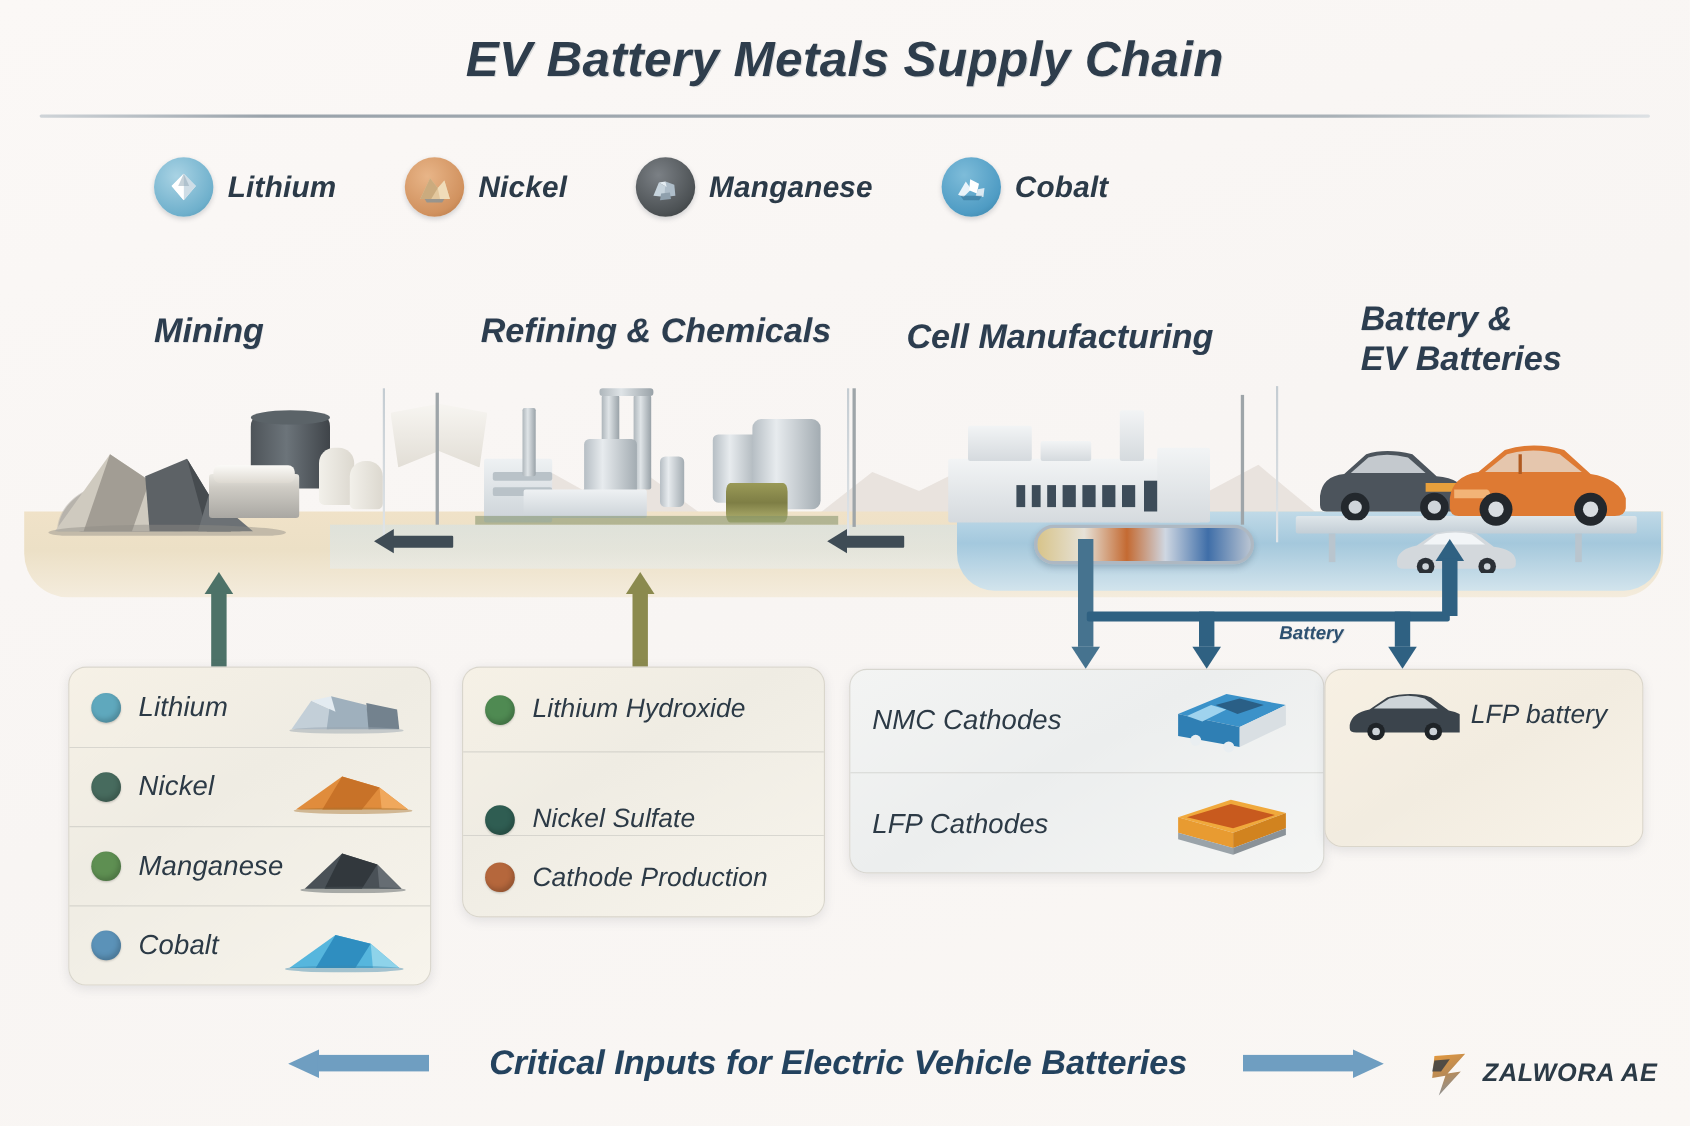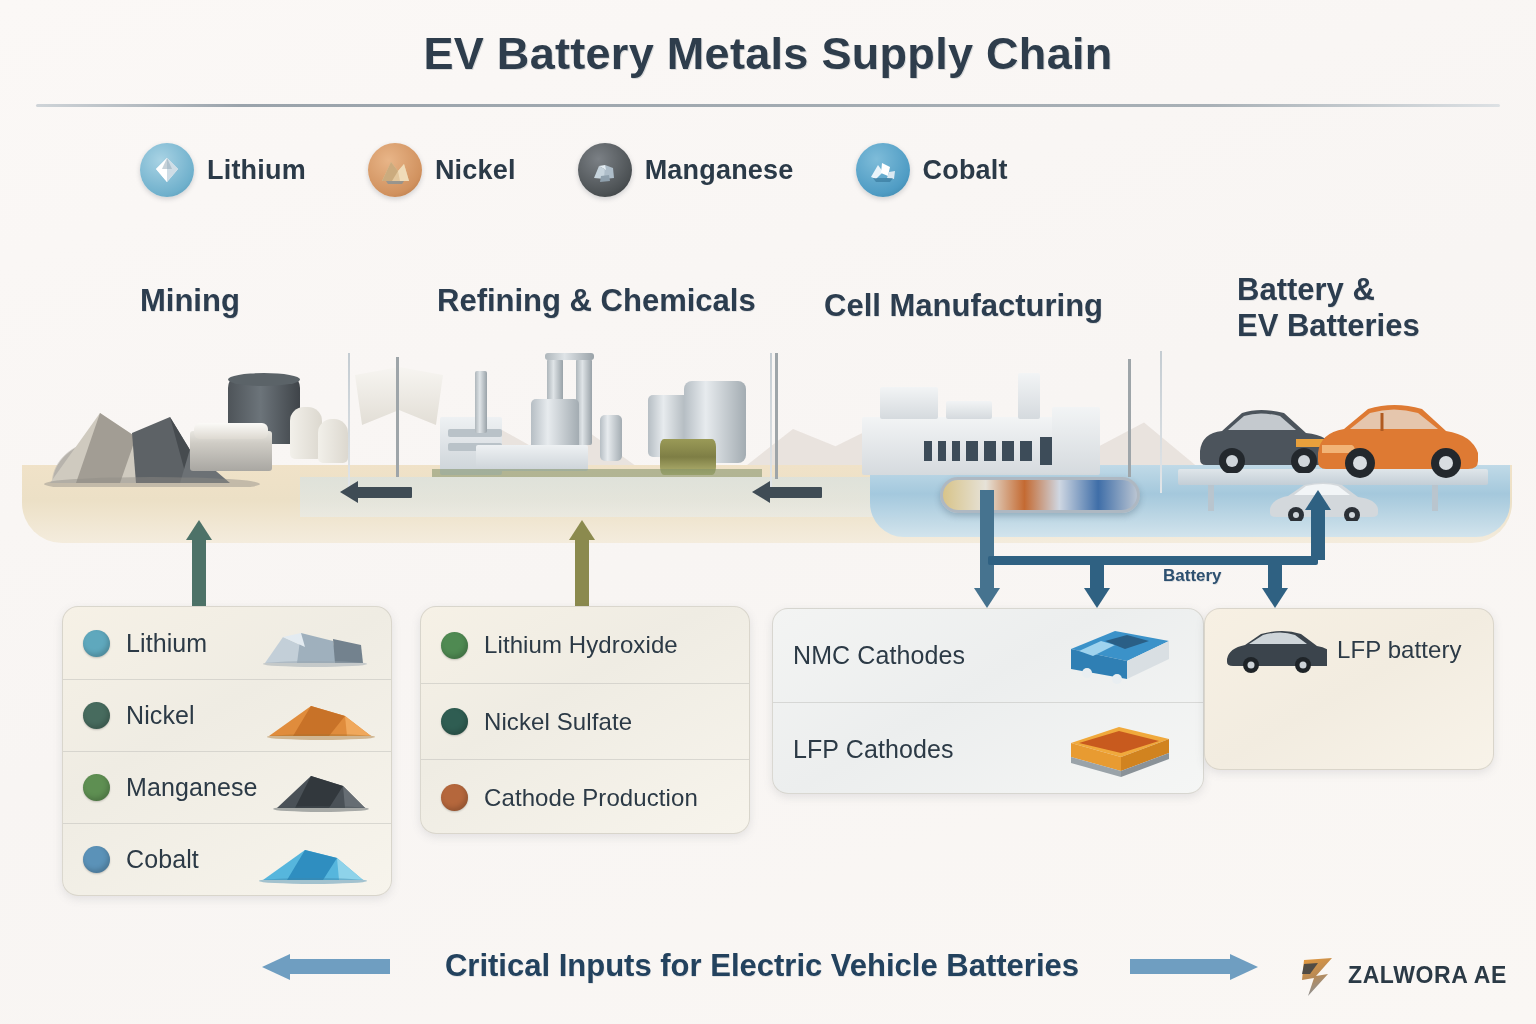--- a/index.html
+++ b/index.html
@@ -4,21 +4,21 @@
 <style>
   * { margin:0; padding:0; box-sizing:border-box; }
   html,body { width:1536px; height:1024px; }
   body {
     font-family:"Liberation Sans", sans-serif;
     background:#faf7f5;
     position:relative;
     overflow:hidden;
   }
   #stage { position:absolute; inset:0; width:1536px; height:1024px;
-           background:linear-gradient(160deg,#fbf8f6 0%,#f8f5f3 50%,#faf7f4 100%); }
+           background:linear-gradient(160deg,#fbf8f6 0%,#f8f5f3 50%,#faf7f4 100%);font-style:italic; }
 
   
   .title {
     position:absolute; top:28px; left:0; width:100%;
     text-align:center;
     font-size:45px; font-weight:bold; letter-spacing:.3px;
     color:#2e3d4c;
     text-shadow:1px 1px 0 rgba(120,130,140,.25);
   }
   .title-rule {
@@ -426,21 +426,21 @@
         <ellipse cx="62" cy="39" rx="54" ry="3" fill="#3f87ad" opacity=".45"></ellipse>
       </svg>
     </div>
   </div>
 
   <div class="card warm" style="left:420px;top:606px;width:330px;height:228px;">
     <div class="crow" style="height:76px;">
       <span class="dot" style="background:#4f8a52;"></span>
       <span class="crow-label sm">Lithium Hydroxide</span>
     </div>
-    <div class="crow" style="height:76px;">
+    <div class="crow" style="height:76px;align-items:flex-end;">
       <span class="dot" style="background:#2f5d52;"></span>
       <span class="crow-label sm">Nickel Sulfate</span>
     </div>
     <div class="crow" style="height:76px;">
       <span class="dot" style="background:#b5673c;"></span>
       <span class="crow-label sm">Cathode Production</span>
     </div>
   </div>
 
   <div class="card cool" style="left:772px;top:608px;width:432px;height:186px;">

